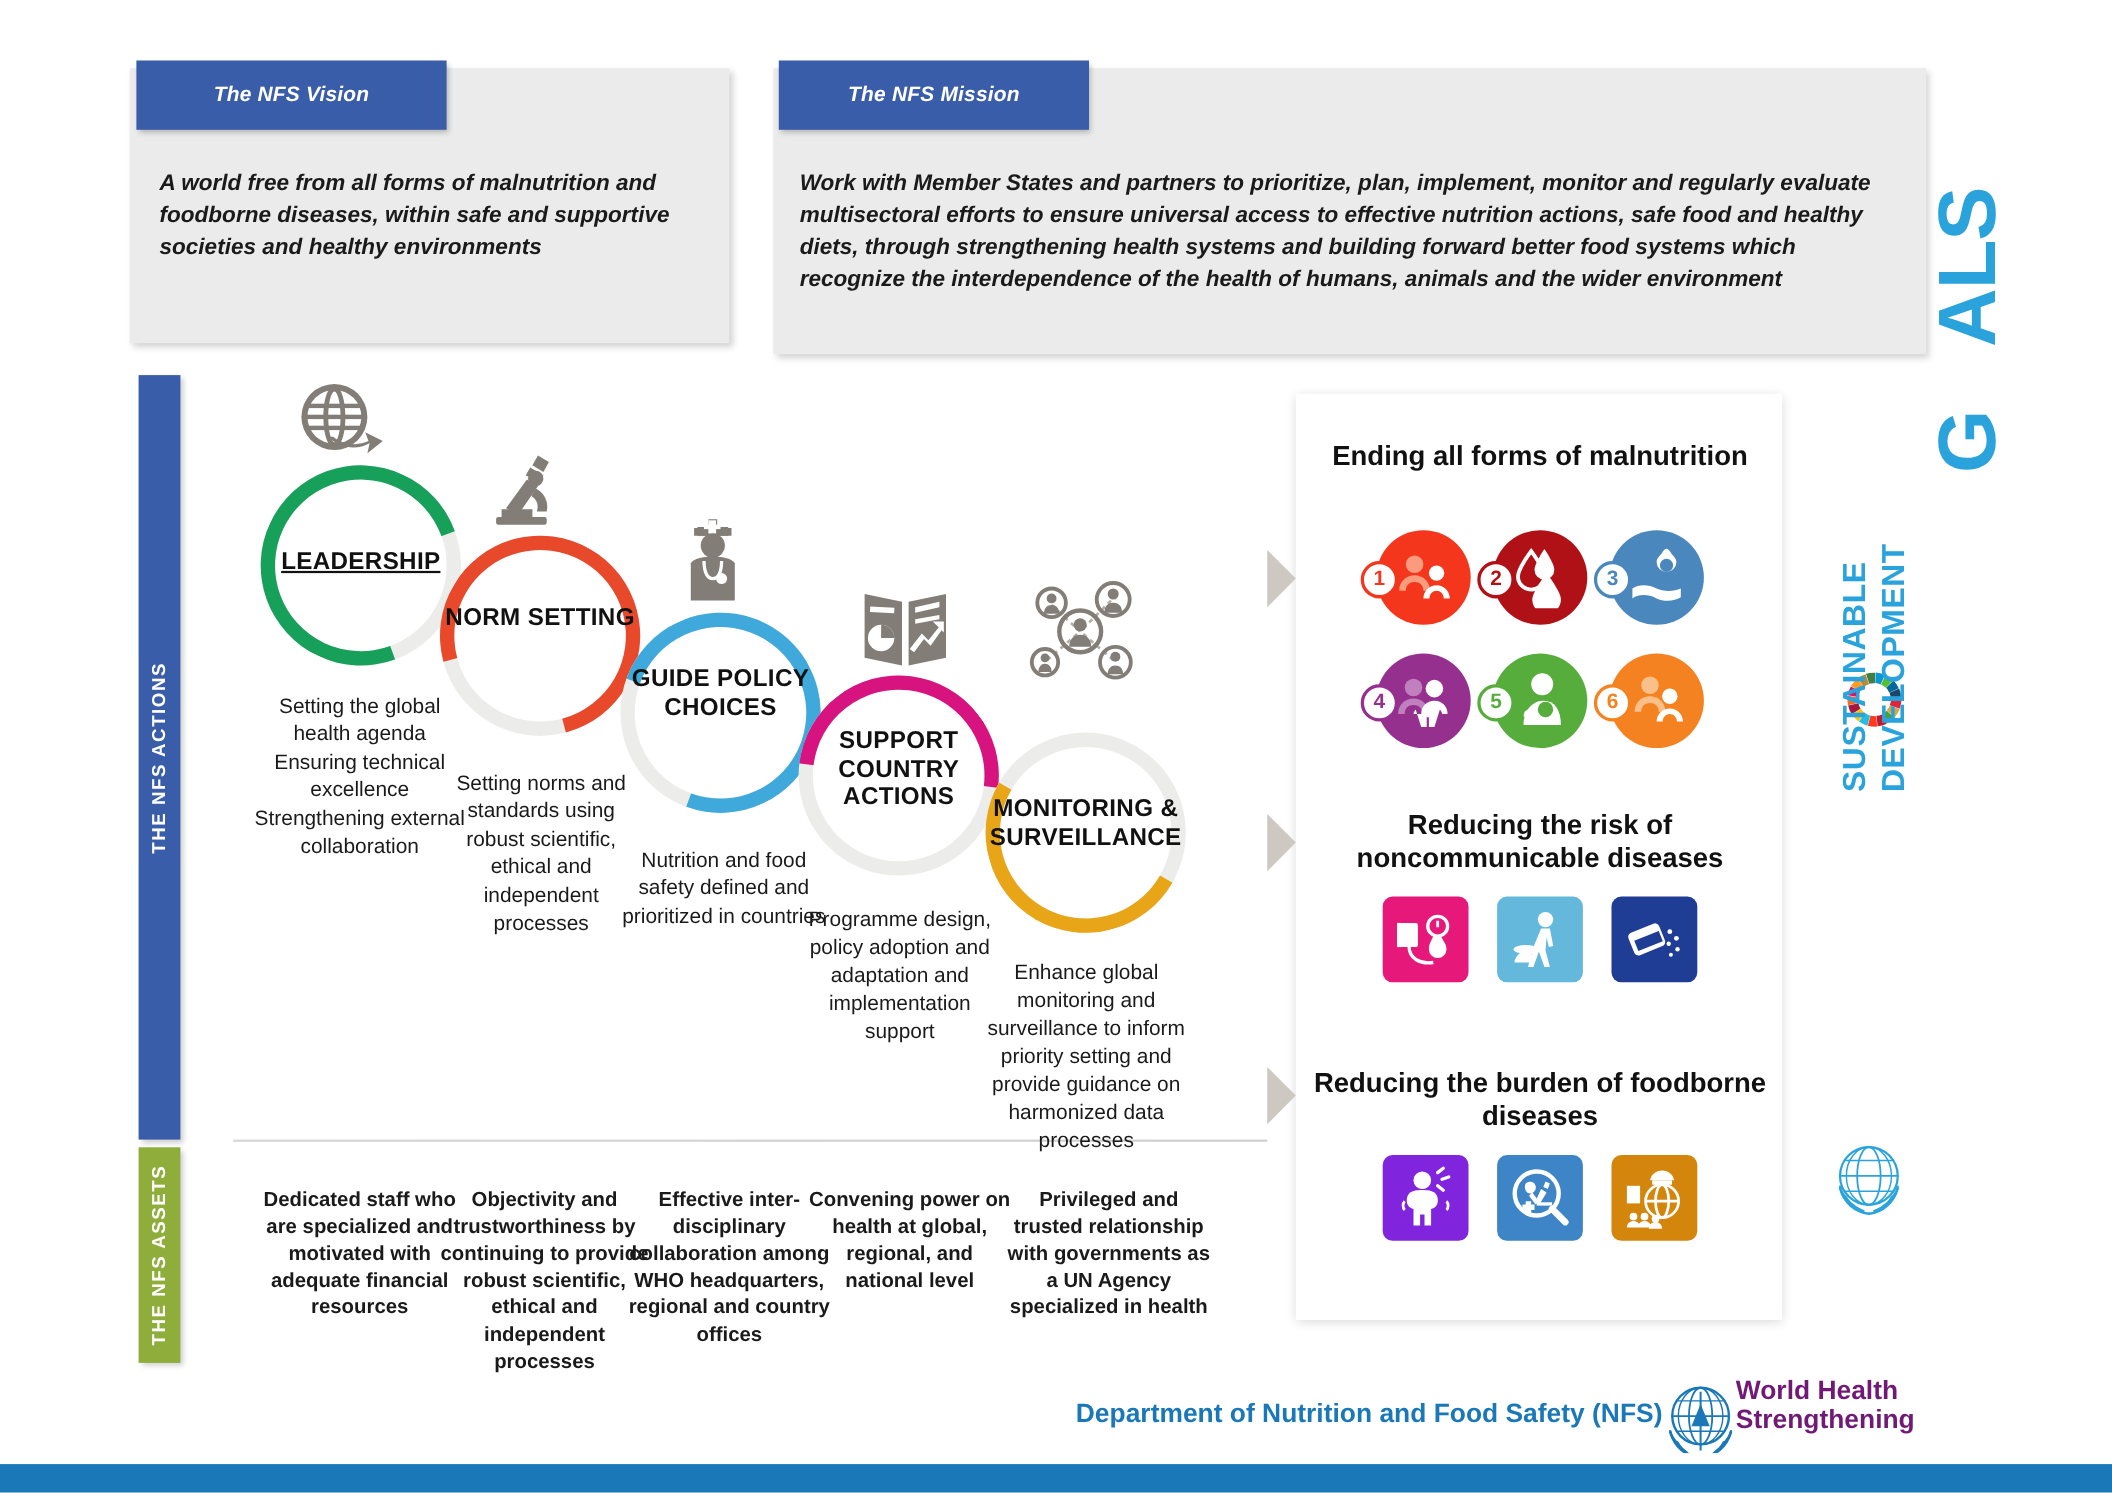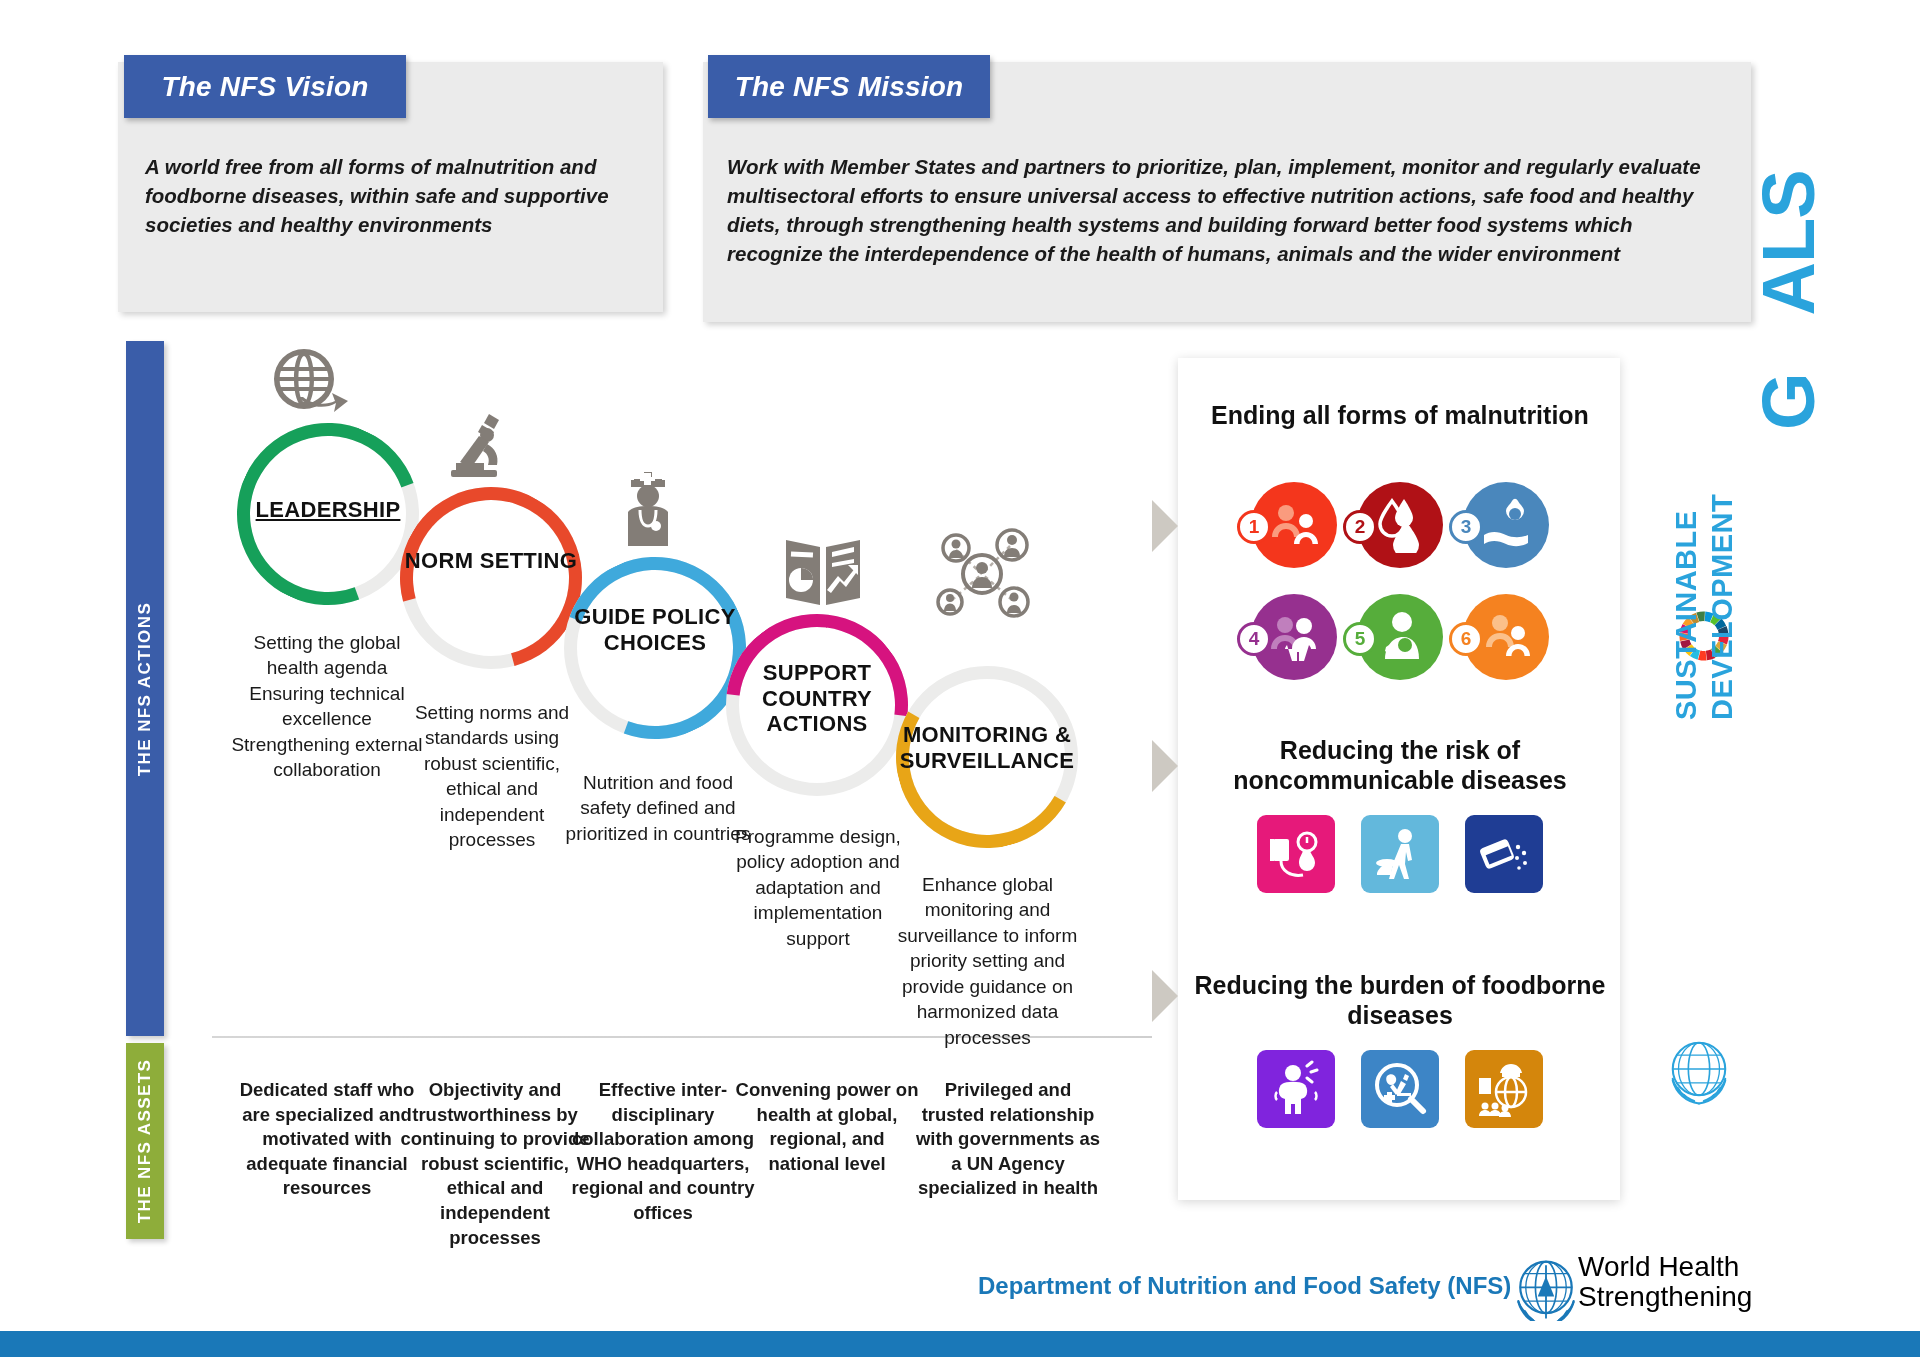--- a/index.html
+++ b/index.html
@@ -23,21 +23,21 @@
     width: 1048px; height: 260px;
     background: #ebebeb;
     box-shadow: 3px 3px 6px rgba(0,0,0,0.18);
   }
   .card-tab {
     position: absolute;
     background: #3a5da9;
     color: #fff;
     font-weight: bold;
     font-style: italic;
-    font-size: 28px;
+    font-size: 19px;
     display: flex; align-items: center; justify-content: center;
     box-shadow: 2px 3px 5px rgba(0,0,0,0.25);
     letter-spacing: .2px;
   }
   .tab-vision { left: 124px; top: 55px; width: 282px; height: 63px; }
   .tab-mission { left: 708px; top: 55px; width: 282px; height: 63px; }
 
   .card-body {
     position: absolute;
     font-style: italic;
@@ -172,21 +172,21 @@
   .sdg-sub-text { font-size: 29px; line-height: 1.02; letter-spacing: .5px; }
 
   
   .footer-text {
     position: absolute; left: 978px; top: 1272px;
     font-weight: bold; font-size: 24px; color: #1a78b8;
   }
   .who-logo { position: absolute; left: 1500px; top: 1245px; }
   .who-name {
     position: absolute; left: 1578px; top: 1252px;
-    color: #000000; font-weight: normal; font-size: 28px; line-height: 1.08;
+    color: #701a75; font-weight: bold; font-size: 24px; line-height: 1.08;
   }
   .bottom-bar {
     position: absolute; left: 0; bottom: 0; width: 1920px; height: 26px;
     background: #1a78b8;
   }
   .bottom-bar-white { position: absolute; left: 0; bottom: 26px; width: 1920px; height: 10px; background:#fff; }
 </style>
 </head>
 <body>
 

